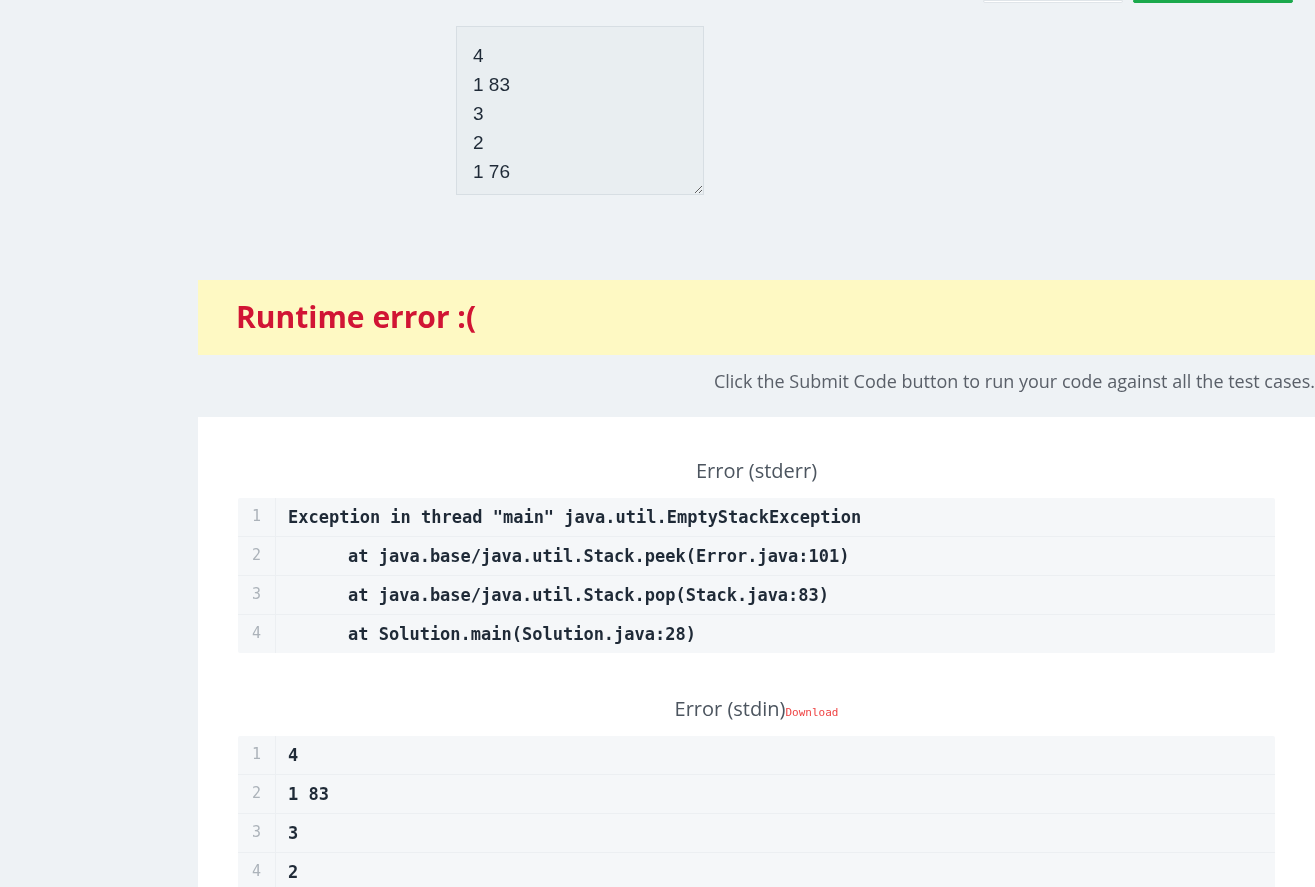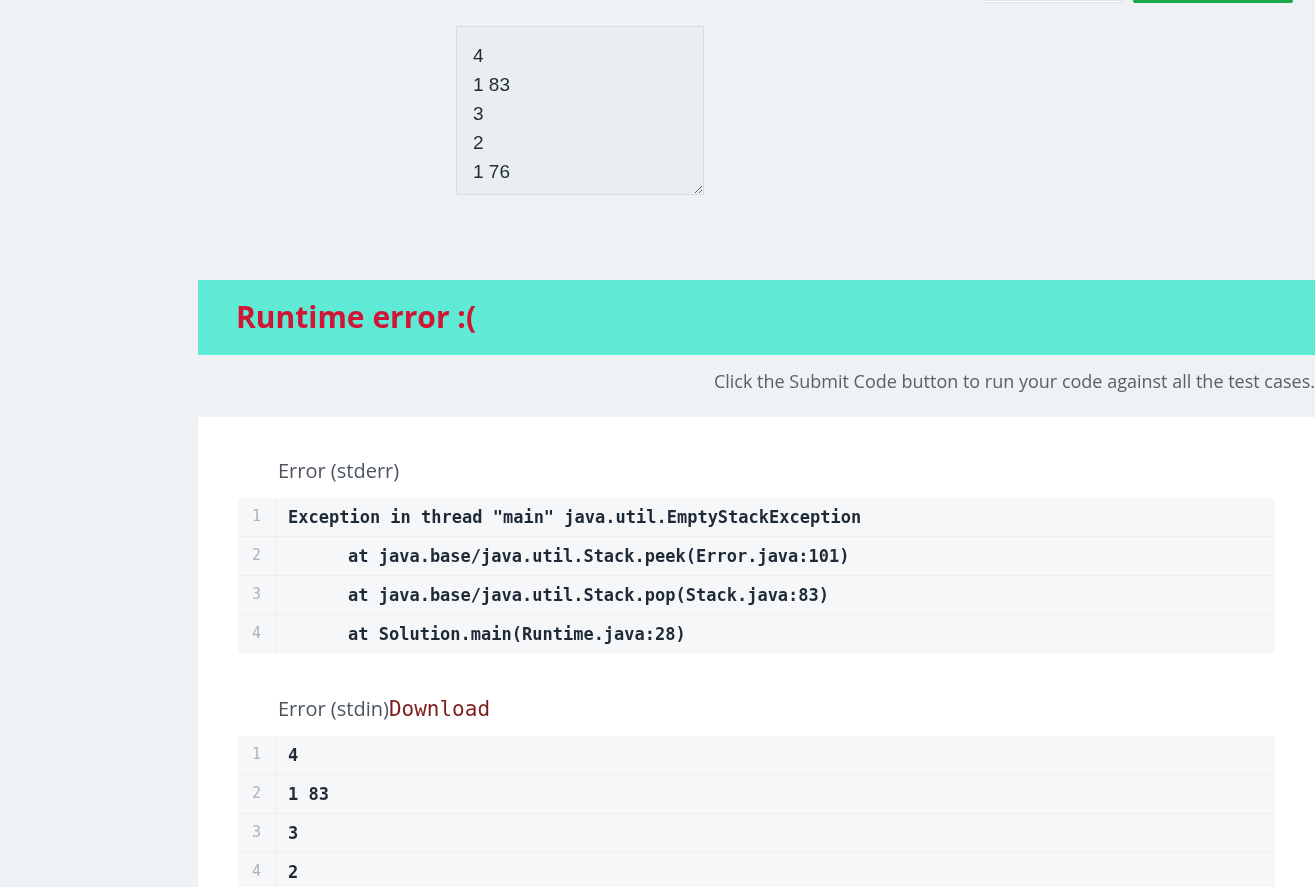--- a/index.html
+++ b/index.html
@@ -54,21 +54,21 @@
   }
 
   .content-col {
     position: absolute;
     left: 198px;
     top: 280px;
     width: 1117px;
   }
 
   .banner {
-    background: #5eead4;
+    background: #fef9c3;
     padding: 16px 38px 18px 38px;
     margin-bottom: 14px;
   }
   .banner h1 {
     color: #d11534;
     font-size: 30px;
     font-weight: 700;
   }
 
   .hint {
@@ -81,34 +81,33 @@
   .result-panel {
     background: #fff;
     padding: 40px 40px 0 40px;
     height: 490px;
     overflow-y: scroll;
     position: relative;
   }
 
   .section-head {
     display: flex;
-    justify-content: flex-start;
+    justify-content: center;
     align-items: baseline;
     margin-bottom: 14px;
-    margin-left: 40px;
   }
   .section-head .title {
     color: #4c555f;
     font-size: 20px;
     font-weight: 400;
   }
   .section-head a {
-    color: #7f1d1d;
+    color: #ef4444;
     font-family: "DejaVu Sans Mono", Menlo, Consolas, monospace;
-    font-size: 21px;
+    font-size: 11px;
     text-decoration: none;
   }
 
   .code-block {
     background: #f5f7f9;
     border-radius: 2px;
     margin-bottom: 42px;
   }
   .code-row {
     display: flex;
@@ -176,21 +175,21 @@
         <div class="code-row">
           <div class="lineno">2</div>
           <div class="linecode indent">at java.base/java.util.Stack.peek(Error.java:101)</div>
         </div>
         <div class="code-row">
           <div class="lineno">3</div>
           <div class="linecode indent">at java.base/java.util.Stack.pop(Stack.java:83)</div>
         </div>
         <div class="code-row">
           <div class="lineno">4</div>
-          <div class="linecode indent">at Solution.main(Runtime.java:28)</div>
+          <div class="linecode indent">at Solution.main(Solution.java:28)</div>
         </div>
       </div>
 
     <div class="section-head">
       <span class="title">Error (stdin)</span>
       <a href="#">Download</a>
     </div>
     <div class="code-block" id="stdin-block" style="margin-bottom:0;">
         <div class="code-row">
           <div class="lineno">1</div>

